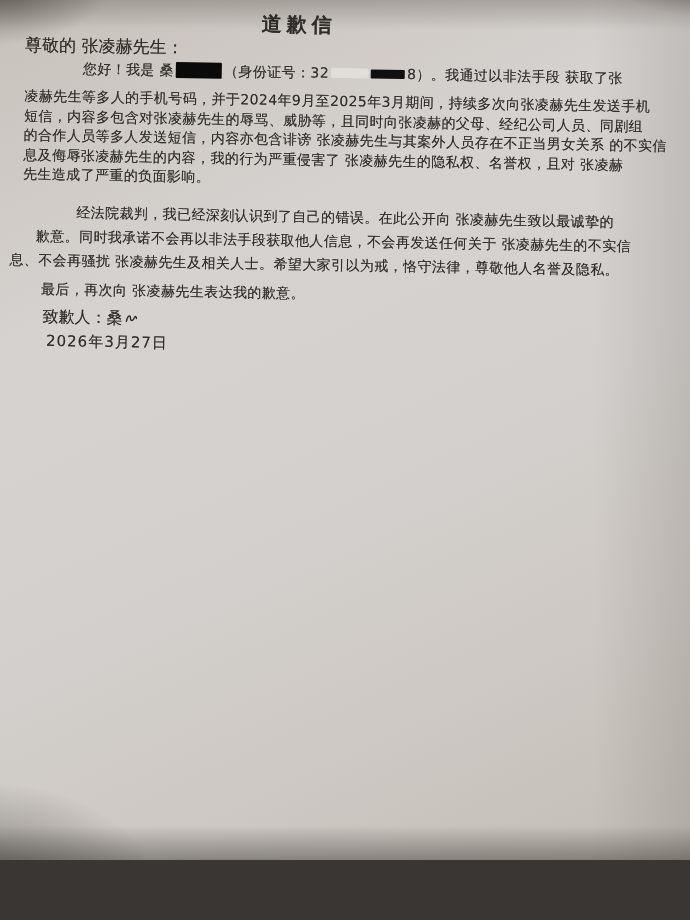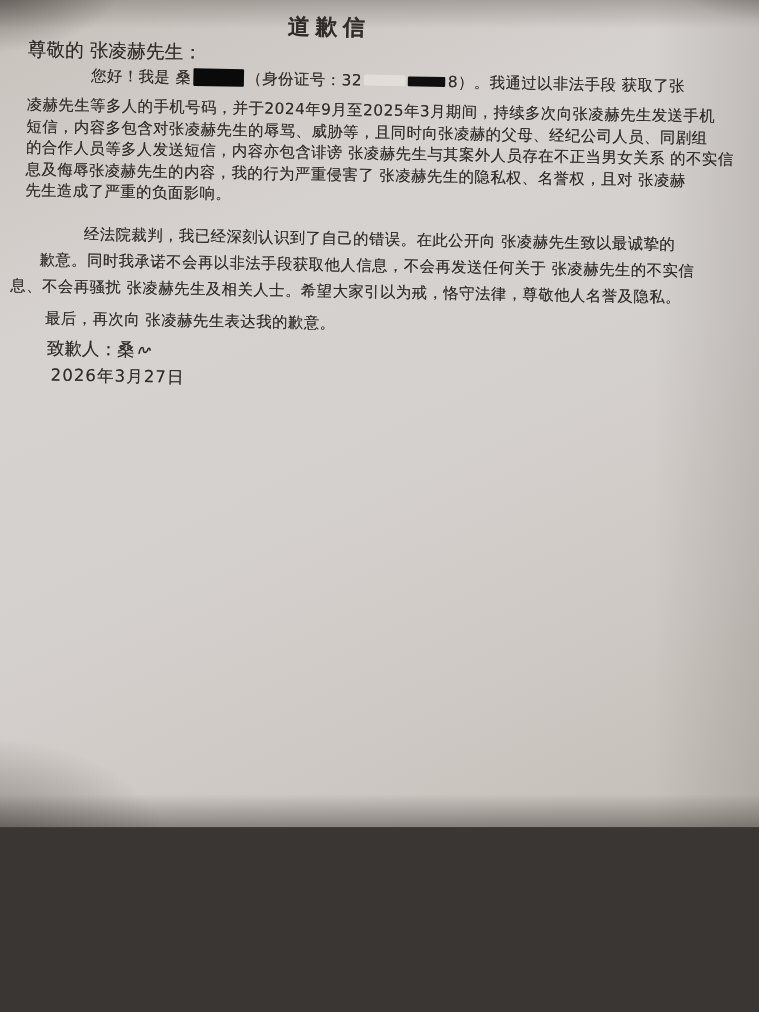--- a/index.html
+++ b/index.html
@@ -1,19 +1,19 @@
 <!DOCTYPE html>
 <html><head>
 <meta charset="utf-8">
 <style>
   html, body { margin: 0; padding: 0; background: #3a3634; }
   .scene {
     position: relative;
     width: 690px;
-    height: 752px;
+    height: 860px;
     overflow: hidden;
     font-family: "DejaVu Sans", sans-serif;
   }
   
   .paper {
     position: absolute;
     inset: 0;
     background:
       radial-gradient(ellipse 180px 90px at -2% -2%, rgba(38,34,30,0.60) 0%, rgba(38,34,30,0.0) 70%),
       radial-gradient(ellipse 140px 60px at 102% -3%, rgba(45,40,36,0.38) 0%, rgba(45,40,36,0.0) 70%),

